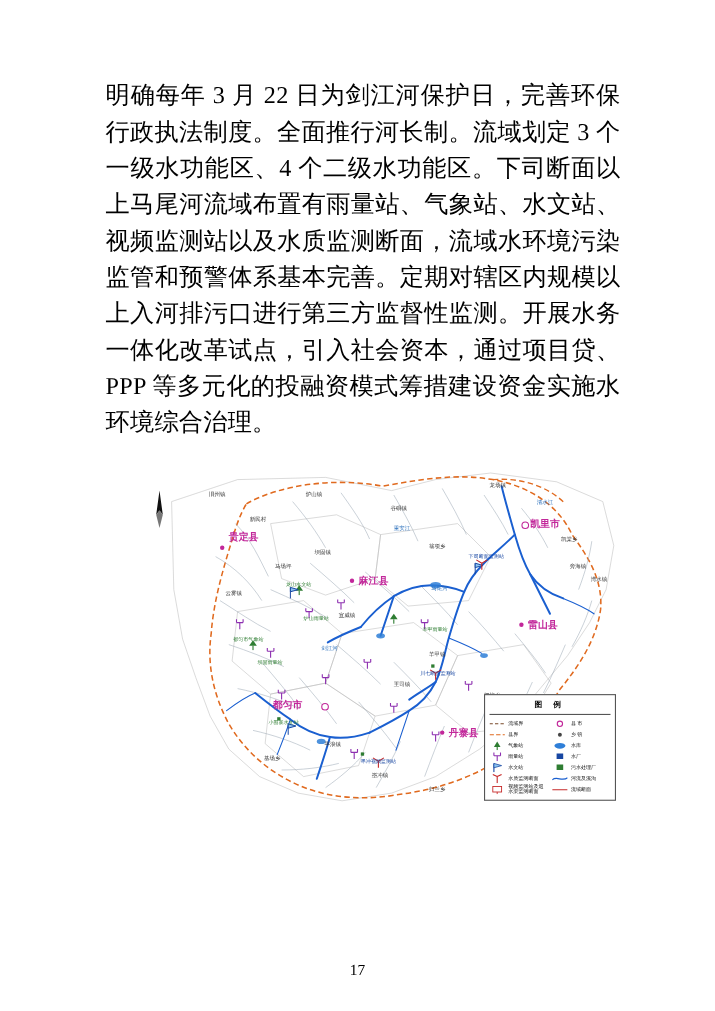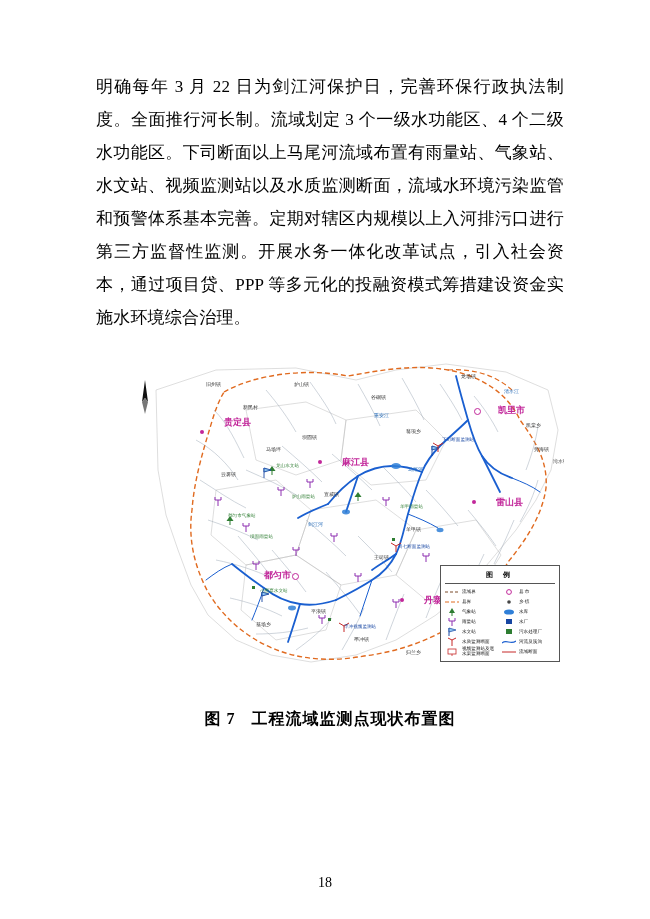--- a/index.html
+++ b/index.html
@@ -16,21 +16,21 @@
     overflow: hidden;
   }
   .page {
     position: absolute;
     left: 0; top: 0;
     width: 650px; height: 919px;
     box-sizing: border-box;
     padding: 70px 86px 40px 96px;
   }
   .para {
-    font-size: 17px;
+    font-size: 22px;
     line-height: 33px;
     text-align: justify;
     text-justify: inter-ideograph;
     letter-spacing: 0.2px;
   }
   .para .indent { display: inline-block; }
 
   
   .figure-wrap {
     margin-top: 16px;
@@ -45,21 +45,20 @@
     background: #ffffff;
     overflow: hidden;
   }
   .map svg { position: absolute; left: 0; top: 0; }
 
   .map-label {
     position: absolute;
     font-family: "Liberation Sans", "DejaVu Sans", sans-serif;
     white-space: nowrap;
     line-height: 1;
-    margin-left: 16px;
   }
   .city-label {
     font-size: 9px;
     font-weight: bold;
     color: #c2279a;
   }
   .town-label {
     font-size: 5px;
     color: #333333;
   }
@@ -534,19 +533,16 @@
               <span>流域断面</span>
             </div>
 
           </div>
         </div>
       </div>
 
     </div>
   </div>
 
-  <div class="fig-caption">
-    <span>图 7</span><span class="gap"></span><span>工程流域监测点现状布置图</span>
-  </div>
-
-
-  <div class="page-number">18</div>
+
+
+  <div class="page-number">17</div>
 </div>
 
 </body></html>

